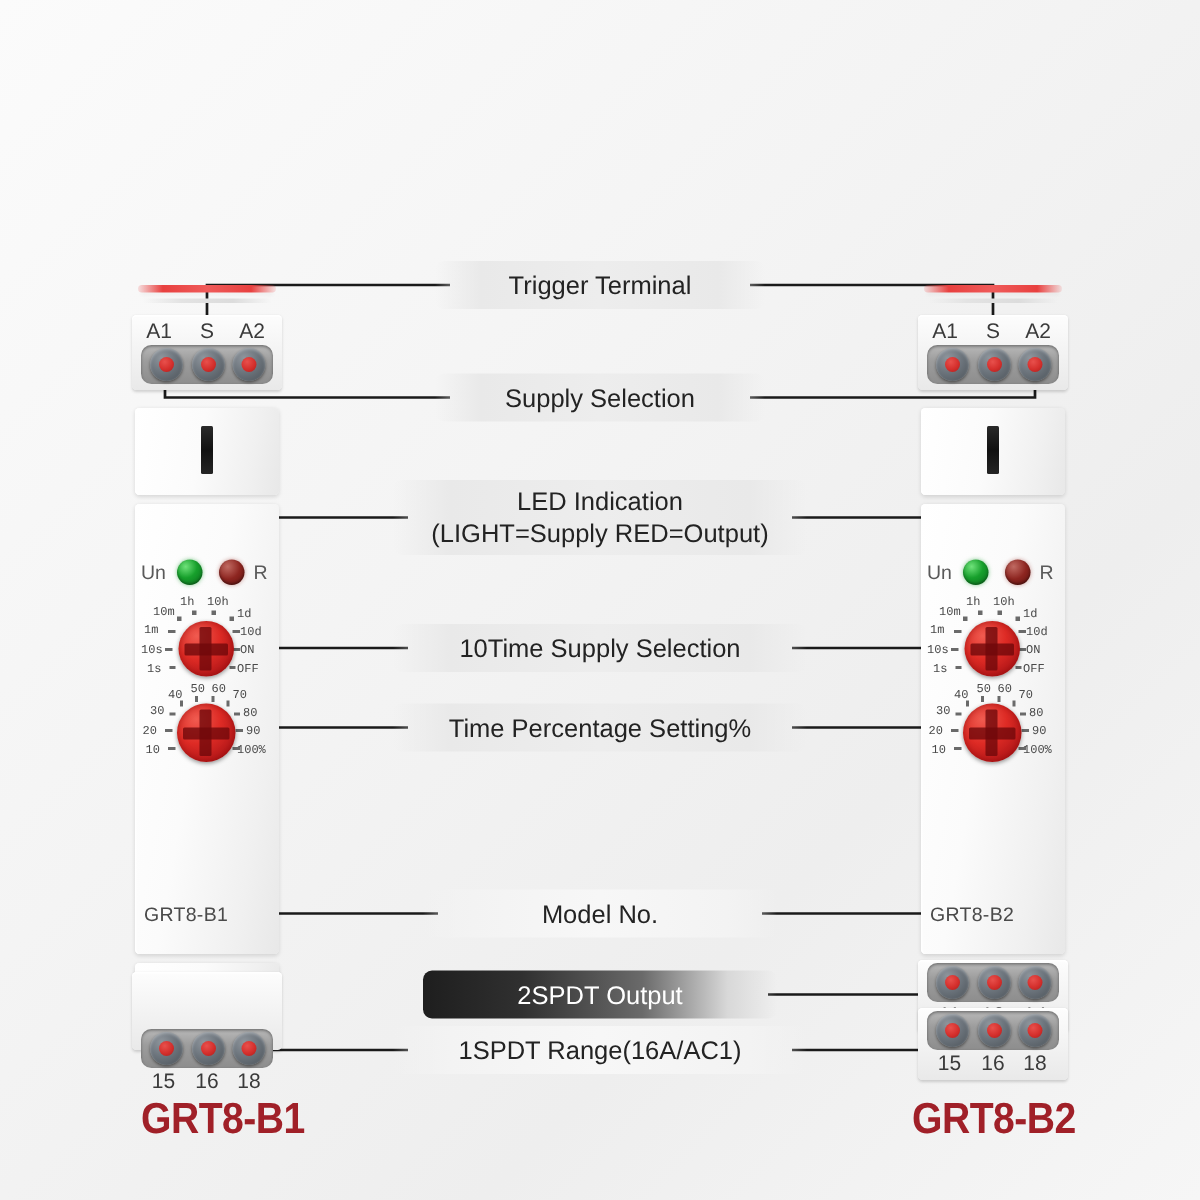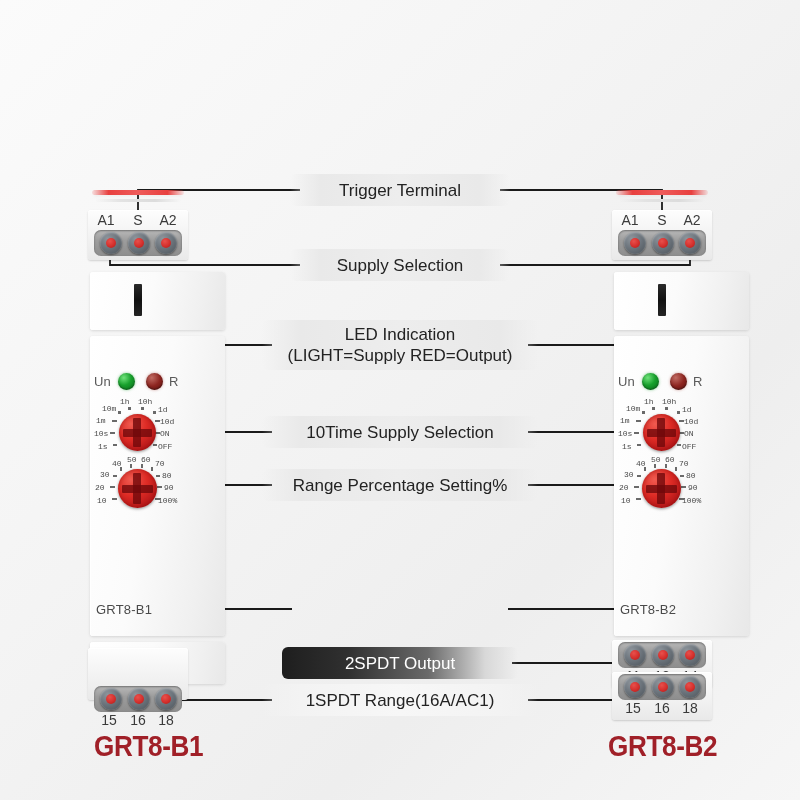--- a/index.html
+++ b/index.html
@@ -64,21 +64,20 @@
   }
   .tlabel{
     position:absolute;text-align:center;color:#3a3a3a;
     font-size:14px;font-weight:500;
   }
   .body-panel{
     position:absolute;
     background:linear-gradient(100deg,#ffffff 0%,#fbfbfb 45%,#f0f0f0 80%,#e8e8e8 100%);
     border-radius:3px;
     box-shadow:0 1px 3px rgba(0,0,0,.13), inset 1px 0 0 rgba(255,255,255,.9);
-    padding-left:39px;
   }
   .clip{
     position:absolute;border-radius:1px;
     background:linear-gradient(180deg,#2a2a2a 0%,#111 50%,#242424 100%);
   }
   .led{
     position:absolute;border-radius:50%;
   }
   .led-green{background:radial-gradient(circle at 34% 28%,#6fe27a 0%,#17a02c 45%,#0a6b1c 100%);
     box-shadow:0 0 3px rgba(30,160,50,.55), inset 0 -1px 2px rgba(0,0,0,.35);}
@@ -368,22 +367,23 @@
 
   <div class="callout" style="left:290px;top:249px;width:220px;height:32px;">Supply Selection</div>
 
   <div class="callout" style="left:262px;top:320px;width:276px;height:50px;flex-direction:column;">
     <span>LED Indication</span>
     <span>(LIGHT=Supply RED=Output)</span>
   </div>
 
   <div class="callout" style="left:262px;top:416px;width:276px;height:32px;">10Time Supply Selection</div>
 
-  <div class="callout" style="left:262px;top:469px;width:276px;height:32px;">Range Percentage Setting%</div>
-
+  <div class="callout" style="left:262px;top:469px;width:276px;height:32px;">Time Percentage Setting%</div>
+
+  <div class="callout pale" style="left:282px;top:593px;width:236px;height:32px;">Model No.</div>
 
   <div class="callout dark" style="left:282px;top:647px;width:236px;height:32px;">2SPDT Output</div>
 
   <div class="callout pale" style="left:262px;top:684px;width:276px;height:32px;">1SPDT Range(16A/AC1)</div>
 
   <div class="bigmodel" style="left:88px;top:730px;">GRT8-B1</div>
   <div class="bigmodel" style="left:602px;top:730px;">GRT8-B2</div>
 
 </div>
 

